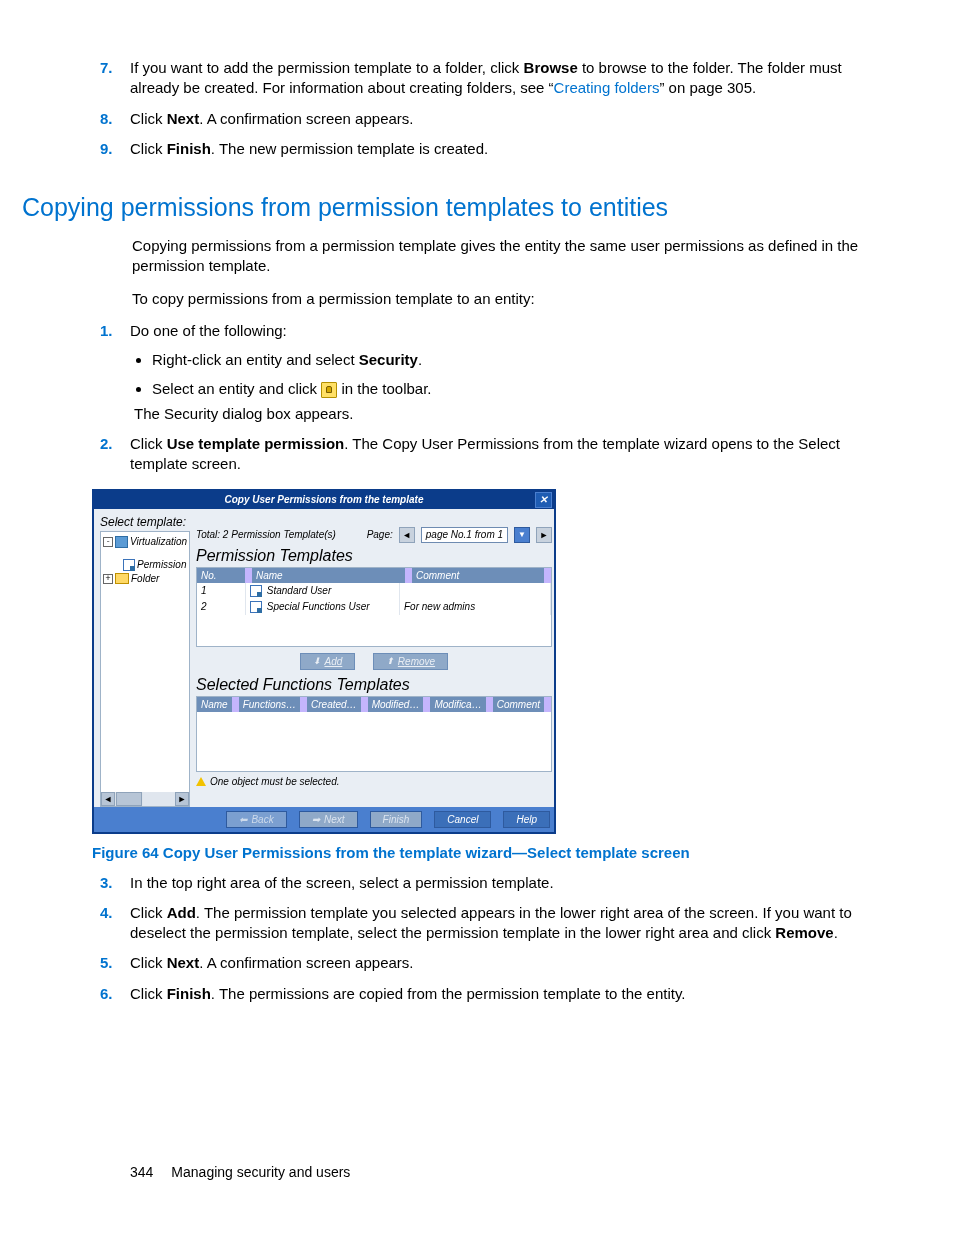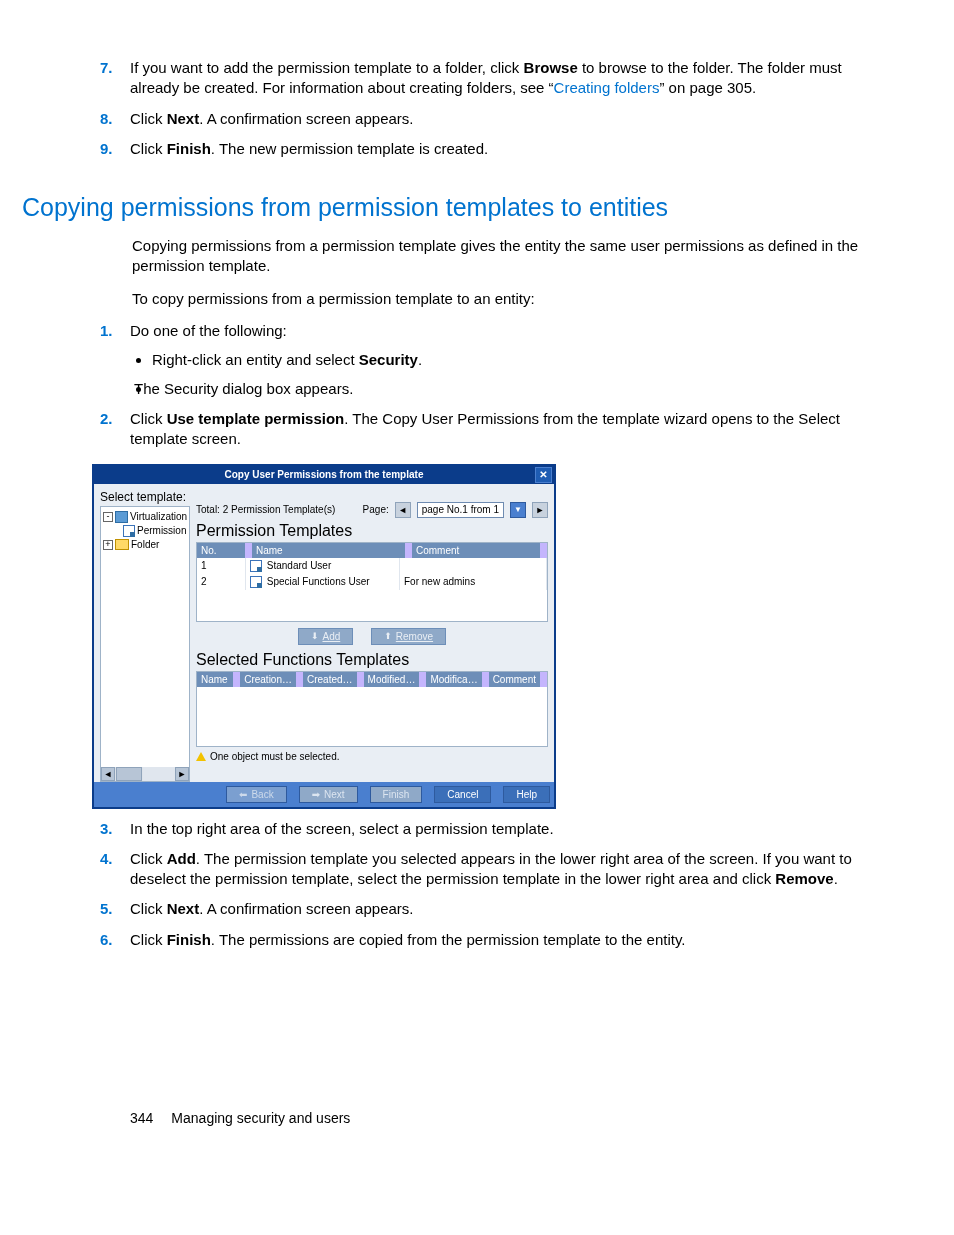--- a/index.html
+++ b/index.html
@@ -60,20 +60,21 @@
   .lock-icon::after{
     content:"";
     position:absolute;
     top:3px;left:4px;width:4px;height:5px;
     border:1px solid #7a5c00;
     border-radius:2px 2px 0 0;
     background:#d4a800;
   }
   .figure-wrap {
     margin: 14px 0 10px 32px;
+    font-style: italic;
   }
   .wizard {
     width: 460px;
     border: 2px solid #0b3c8a;
     font-family: Tahoma, Arial, sans-serif;
     font-size: 10px;
     background: #e9eef4;
   }
   .wizard .titlebar {
     background: #0b3c8a;
@@ -114,21 +115,21 @@
     box-sizing: border-box;
   }
   .sel-label{
     position:absolute;
     top:-14px; left:2px;
     font-size:12px;
     color:#000;
   }
   .tree-wrap{ margin-top:14px; }
   .tree-pane .row { white-space: nowrap; font-size:10px; line-height:14px;}
-  .tree-pane .ind1{ padding-left:10px;}
+  .tree-pane .ind1{ padding-left:10px;margin-top:9px;}
   .tree-pane .sq{
     display:inline-block;width:8px;height:8px;border:1px solid #666;
     text-align:center;line-height:7px;font-size:9px;margin-right:2px;
     vertical-align:middle;background:#fff;
   }
   .icon-doc{
     display:inline-block;width:11px;height:10px;background:#5b9bd5;
     border:1px solid #2e6da4;vertical-align:middle;margin-right:2px;
   }
   .icon-perm{
@@ -232,21 +233,21 @@
   <h2 class="section">Copying permissions from permission templates to entities</h2>
   <p class="intro">Copying permissions from a permission template gives the entity the same user permissions as defined in the permission template.</p>
   <p class="intro">To copy permissions from a permission template to an entity:</p>
 
   <ol class="steps">
     <li>
       <span class="num">1.</span>
       <span>Do one of the following:</span>
       <ul class="sub">
         <li><span>Right-click an entity and select <span class="b">Security</span>.</span></li>
-        <li><div style="margin-top:4px;margin-left:-18px;">The Security dialog box appears.</div></li>
+        <li><span>Select an entity and click <span class="lock-icon"></span> in the toolbar.</span><div style="margin-top:4px;margin-left:-18px;">The Security dialog box appears.</div></li>
       </ul>
     </li>
     <li>
       <span class="num">2.</span>
       <span>Click <span class="b">Use template permission</span>. The Copy User Permissions from the template wizard opens to the Select template screen.</span>
     </li>
   </ol>
 
   <div class="figure-wrap">
     <div class="wizard">
@@ -310,21 +311,21 @@
               </div>
             <div class="wbtn">
                 <span class="arr-up">⬆</span>
                 <u>Remove</u>
               </div>
           </div>
           <div class="tbl-label">Selected Functions Templates</div>
           <div class="grid grid2">
             <div class="hdr">
               <div>Name</div>
-              <div>Creation…</div>
+              <div>Functions…</div>
               <div>Created…</div>
               <div>Modified…</div>
               <div>Modifica…</div>
               <div>Comment</div>
             </div>
           </div>
           <div class="warn">
             <div class="tri"></div>
             <span>One object must be selected.</span>
           </div>
@@ -345,20 +346,21 @@
         <div class="fbtn active">
             <span>Cancel</span>
           </div>
         <div class="fbtn active">
             <span>Help</span>
           </div>
       </div>
     </div>
   </div>
 
+  <div class="fig-caption">Figure 64 Copy User Permissions from the template wizard—Select template screen</div>
 
   <ol class="steps">
     <li><span class="num">3.</span><span>In the top right area of the screen, select a permission template.</span></li>
     <li><span class="num">4.</span><span>Click <span class="b">Add</span>. The permission template you selected appears in the lower right area of the screen. If you want to deselect the permission template, select the permission template in the lower right area and click <span class="b">Remove</span>.</span></li>
     <li><span class="num">5.</span><span>Click <span class="b">Next</span>. A confirmation screen appears.</span></li>
     <li><span class="num">6.</span><span>Click <span class="b">Finish</span>. The permissions are copied from the permission template to the entity.</span></li>
   </ol>
 
   <div class="page-footer">
     <span class="pg">344</span><span>Managing security and users</span>

